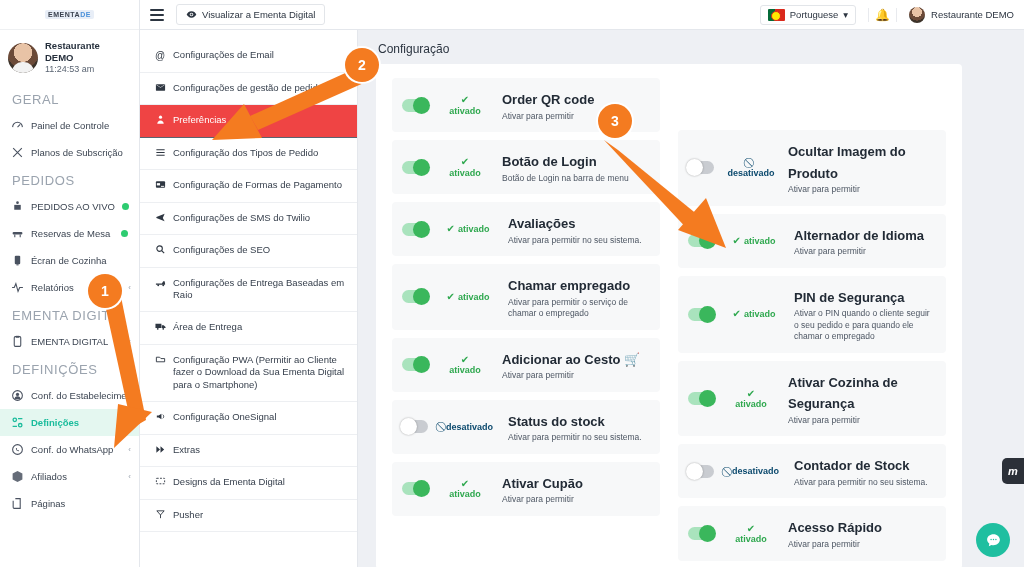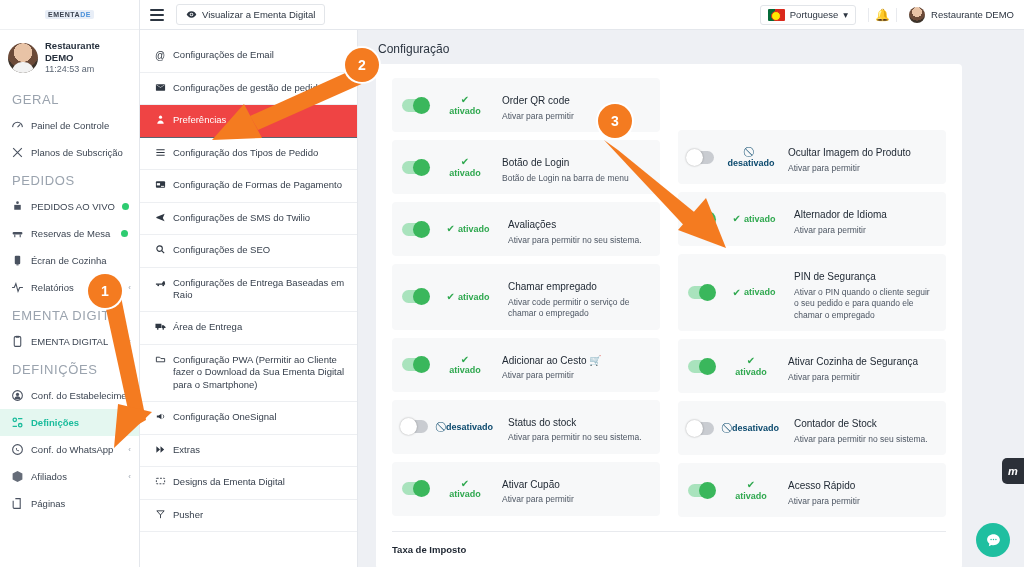--- a/index.html
+++ b/index.html
@@ -123,21 +123,21 @@
   .state.inline { display: flex; align-items: center; justify-content: center; gap: 3px; width: 62px; }
   .state .mark { font-size: 10px; display: block; }
   .state .txt { font-size: 9px; font-weight: bold; display: block; text-align: center; }
   .state.ok   { color: #2fa84f; }
   .state.ok .mark::before { content: "\2714"; }
   .state.bad  { color: #0c4a6e; }
   .state.bad .mark::before { content: "\20E0"; }
   .state.inline .mark, .state.inline .txt { display: inline; }
 
   .texts { flex: 1; line-height: 1.35; }
-  .s-title { font-size: 10px; font-weight: normal; color: #222b36; }
+  .s-title { font-size: 13px; font-weight: bold; color: #222b36; }
   .s-desc  { font-size: 8.5px; color: #4d5663; margin-top: 1px; }
 
   .divider { border-top: 1px solid #e8eaee; margin: 14px 0 12px 0; }
   .tax-title { font-size: 9.5px; font-weight: bold; color: #1e2631; }
 
   
   .topbar {
     position: absolute; left: 140px; top: 0; width: 884px; height: 30px;
     background: #ffffff; border-bottom: 1px solid #e4e7ec;
     display: flex; align-items: center; gap: 12px; padding: 0 10px 0 10px;
@@ -482,21 +482,21 @@
               <span class="texts"><span class="s-title">Avaliações</span><div class="s-desc">Ativar para permitir no seu sistema.</div></span>
             </div>
             <div class="setting tall">
               <span class="toggle on">
                 <span class="knob"></span>
               </span>
               <span class="state ok inline">
                 <span class="mark"></span>
                 <span class="txt">ativado</span>
               </span>
-              <span class="texts"><span class="s-title">Chamar empregado</span><div class="s-desc">Ativar code permitir o serviço de chamar o empregado</div></span>
+              <span class="texts"><span class="s-title">Chamar empregado</span><div class="s-desc">Ativar para permitir o serviço de chamar o empregado</div></span>
             </div>
             <div class="setting">
               <span class="toggle on">
                 <span class="knob"></span>
               </span>
               <span class="state ok">
                 <span class="mark"></span>
                 <span class="txt">ativado</span>
               </span>
               <span class="texts"><span class="s-title">Adicionar ao Cesto 🛒</span><div class="s-desc">Ativar para permitir</div></span>

